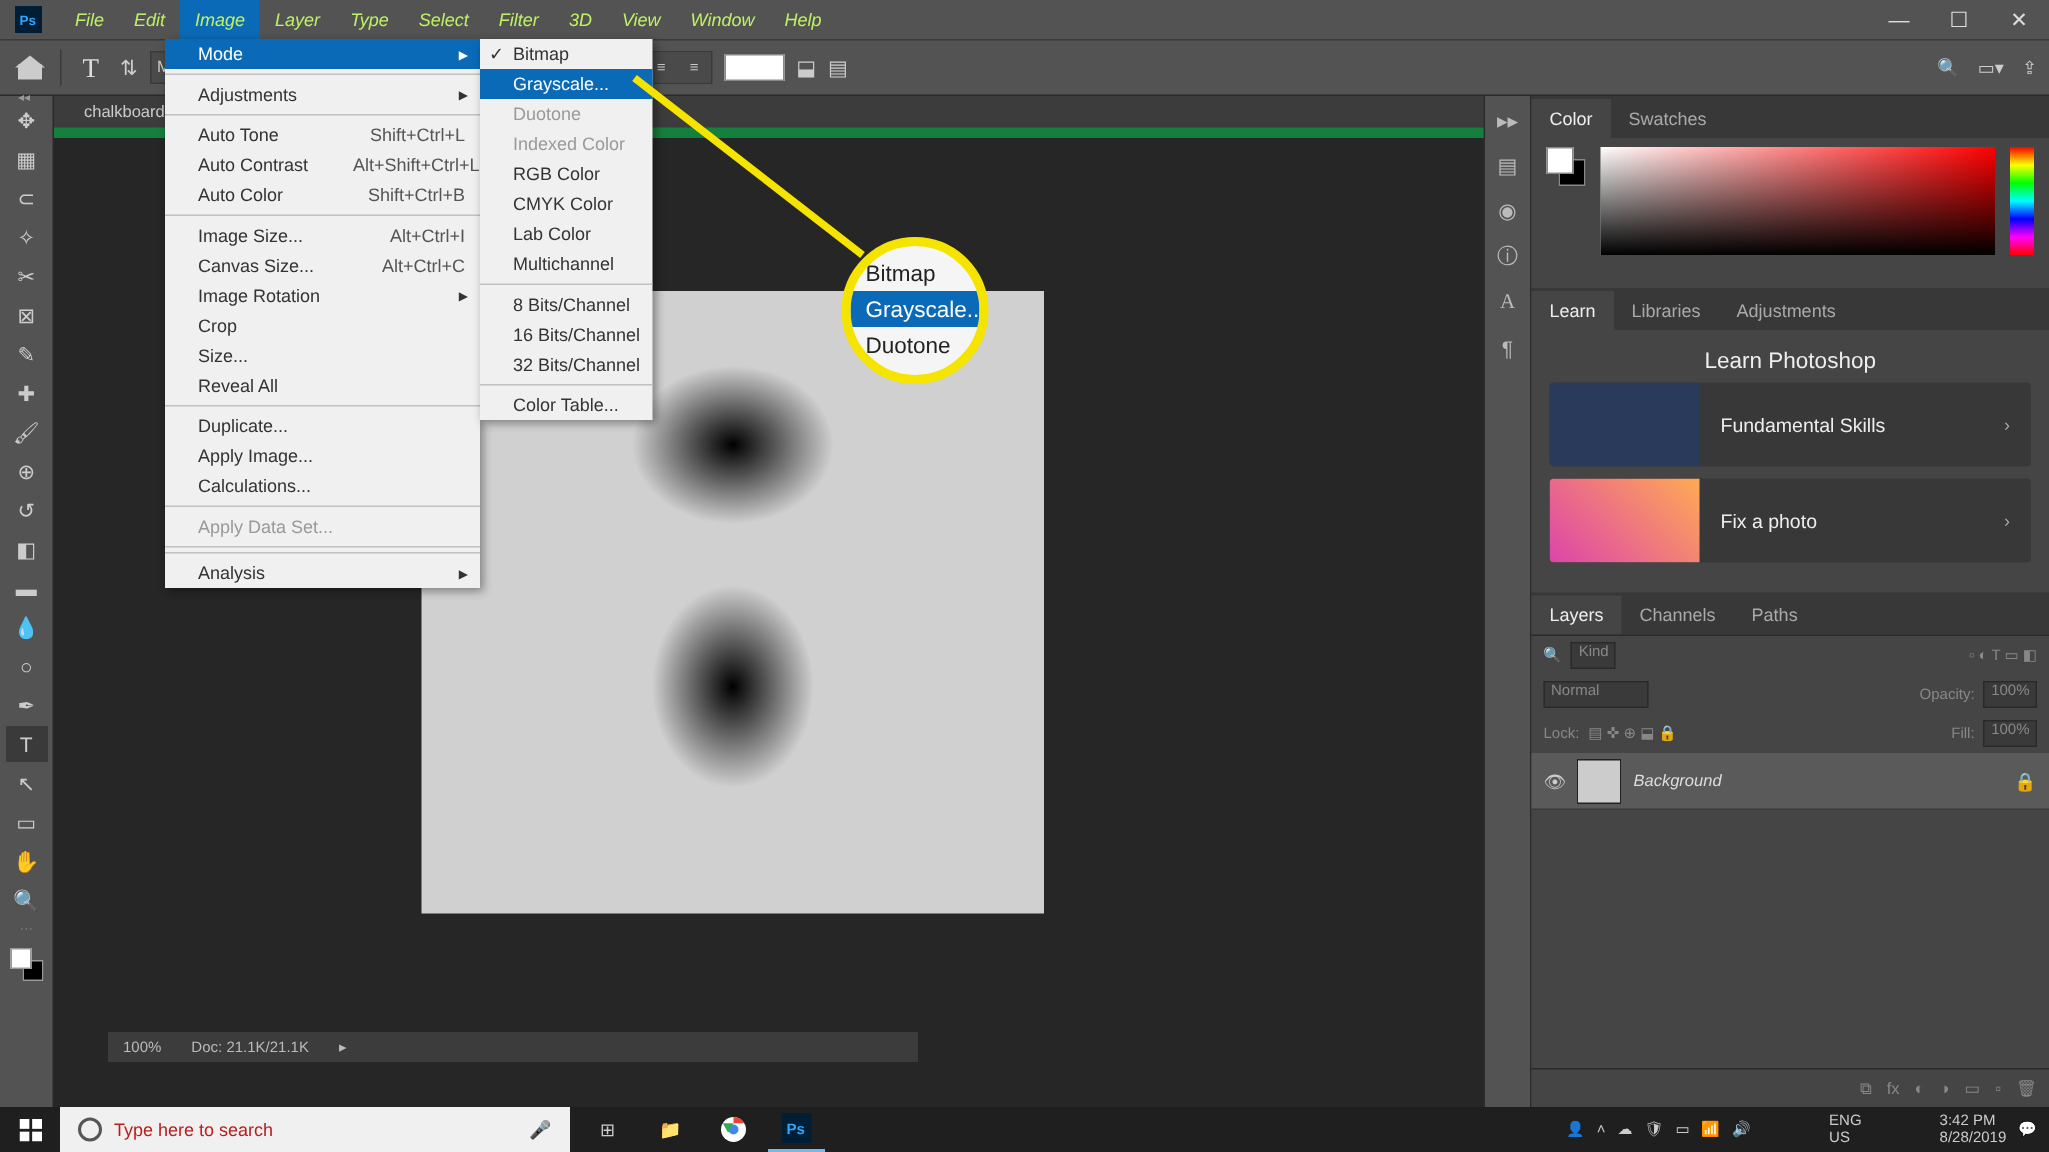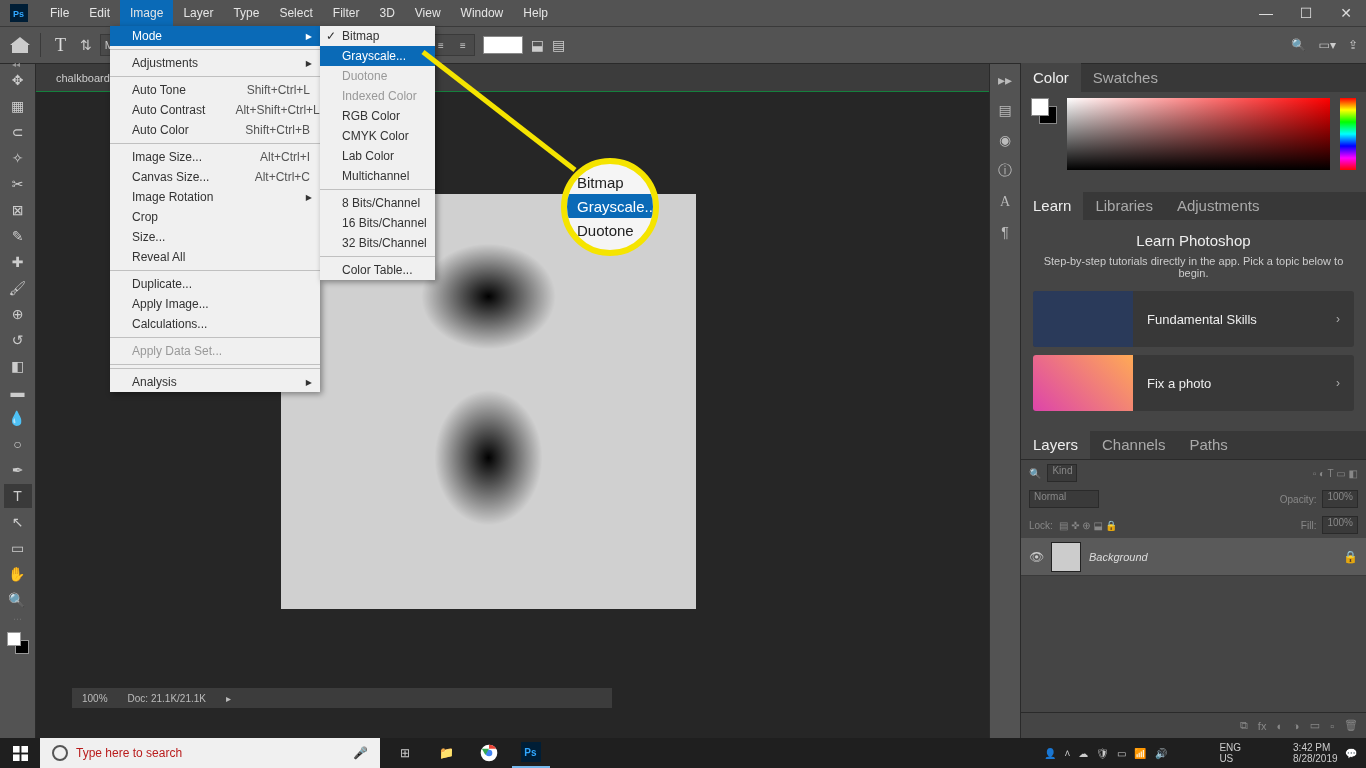--- a/index.html
+++ b/index.html
@@ -1,21 +1,21 @@
 <!DOCTYPE html>
 <html><head>
 <meta charset="utf-8">
 <style>
 * { box-sizing: border-box; margin: 0; padding: 0; }
 body { width: 1366px; height: 768px; background: #323232; font-family: 'Segoe UI', Arial, sans-serif; font-size: 12px; color: #ccc; overflow: hidden; position: relative; }
 
 
 .menubar { height: 26px; background: #535353; display: flex; align-items: center; padding-left: 10px; }
 .menubar .logo { width: 18px; height: 18px; margin-right: 12px; display: flex; align-items: center; justify-content: center; }
-.menubar .mi { padding: 0 10px; height: 26px; line-height: 26px; color: #e5e5e5; cursor: default; }
+.menubar .mi { padding: 0 10px; height: 26px; line-height: 26px; color: #bef264; cursor: default; font-style: italic; }
 .menubar .mi.active { background: #0a6ab7; }
 .menubar .winbtns { margin-left: auto; display: flex; }
 .menubar .winbtns span { width: 40px; height: 26px; display: flex; align-items: center; justify-content: center; font-size: 14px; color: #ddd; }
 
 
 .optionsbar { height: 38px; background: #535353; border-top: 1px solid #3a3a3a; border-bottom: 1px solid #2a2a2a; display: flex; align-items: center; padding: 0 8px; gap: 8px; }
 .optionsbar .home { width: 24px; height: 24px; position: relative; }
 .optionsbar .home::before { content: ""; position: absolute; left: 4px; top: 10px; width: 16px; height: 10px; background: #ccc; }
 .optionsbar .home::after { content: ""; position: absolute; left: 2px; top: 4px; border-left: 10px solid transparent; border-right: 10px solid transparent; border-bottom: 8px solid #ccc; }
 .optionsbar .T { font-family: Georgia, serif; font-size: 18px; color: #ddd; padding: 0 6px; }
@@ -30,21 +30,21 @@
 
 .workarea { position: absolute; left: 0; top: 64px; right: 0; bottom: 30px; display: flex; }
 .ltools { width: 36px; background: #535353; border-right: 1px solid #2a2a2a; display: flex; flex-direction: column; align-items: center; padding-top: 4px; gap: 2px; position: relative; }
 .ltools .tool { width: 28px; height: 24px; display: flex; align-items: center; justify-content: center; color: #ccc; font-size: 14px; }
 .ltools .tool.sel { background: #3a3a3a; }
 .ltools .swatches { width: 22px; height: 22px; position: relative; margin-top: 6px; }
 .ltools .swatches .fg { position: absolute; width: 14px; height: 14px; background: #fff; border: 1px solid #999; left: 0; top: 0; z-index: 2; }
 .ltools .swatches .bg { position: absolute; width: 14px; height: 14px; background: #000; border: 1px solid #999; right: 0; bottom: 0; }
 
 .canvaszone { flex: 1; position: relative; background: #262626; }
-.doctabs { height: 28px; background: #3c3c3c; display: flex; align-items: center; padding-left: 10px; border-bottom: 1px solid #15803d; }
+.doctabs { height: 28px; background: #3c3c3c; display: flex; align-items: center; padding-left: 10px; border-bottom: 7px solid #15803d; }
 .doctab { height: 28px; padding: 0 10px; display: flex; align-items: center; gap: 8px; color: #ccc; font-size: 11px; }
 .doctab.active { background: #262626; color: #fff; }
 .doctab .x { color: #aaa; cursor: pointer; }
 .collapse { position: absolute; top: -4px; font-size: 8px; color: #999; }
 
 .canvas { position: absolute; left: 245px; top: 130px; width: 415px; height: 415px; background: #d0d0d0; }
 .portrait { position: absolute; inset: 20px; background:
   radial-gradient(ellipse 120px 150px at 50% 65%, #000 0%, transparent 45%),
   radial-gradient(ellipse 140px 110px at 50% 22%, #000 0%, transparent 48%);
   filter: contrast(300%);
@@ -69,21 +69,21 @@
 .callout .ring .r { height: 24px; padding-left: 10px; font-size: 15px; display: flex; align-items: center; color: #222; }
 .callout .ring .r.hl { background: #0a6ab7; color: #fff; }
 .callout svg { position: absolute; }
 
 
 .rcol { width: 31px; background: #535353; border-left: 1px solid #2a2a2a; display: flex; flex-direction: column; align-items: center; padding-top: 8px; gap: 14px; }
 .rcol span { color: #bbb; font-size: 14px; }
 
 .panels { width: 346px; background: #454545; border-left: 1px solid #2a2a2a; display: flex; flex-direction: column; }
 .ptabs { height: 28px; display: flex; align-items: flex-end; background: #383838; }
-.ptabs span { padding: 6px 12px; font-size: 15px; color: #aaa; }
+.ptabs span { padding: 6px 12px; font-size: 12px; color: #aaa; }
 .ptabs span.active { background: #454545; color: #eee; }
 
 .colorpanel { height: 100px; background: #454545; padding: 6px 10px; display: flex; gap: 10px; }
 .colorpanel .sw { width: 26px; height: 26px; position: relative; }
 .colorpanel .sw .fg { position: absolute; width: 18px; height: 18px; background: #fff; border: 1px solid #888; z-index: 2; }
 .colorpanel .sw .bg { position: absolute; width: 18px; height: 18px; background: #000; border: 1px solid #888; right: 0; bottom: 0; }
 .colorpanel .grad { flex: 1; height: 72px; background: linear-gradient(to bottom, rgba(255,255,255,0) 0%, #000 100%), linear-gradient(to right, #fff, #f00); }
 .colorpanel .hue { width: 16px; height: 72px; background: linear-gradient(to bottom, #f00, #ff0, #0f0, #0ff, #00f, #f0f, #f00); }
 
 .learn { padding: 12px; background: #454545; }
@@ -349,21 +349,20 @@
       <div class="hue"></div>
     </div>
 
     <div class="ptabs">
       <span class="active">Learn</span>
       <span>Libraries</span>
       <span>Adjustments</span>
     </div>
     <div class="learn">
       <h3>Learn Photoshop</h3>
-      <p>Step-by-step tutorials directly in the app. Pick a topic below to begin.</p>
       <div class="card">
         <div class="thumb"></div>
         <div class="lbl">Fundamental Skills</div>
         <div class="chev">›</div>
       </div>
       <div class="card">
         <div class="thumb t2"></div>
         <div class="lbl">Fix a photo</div>
         <div class="chev">›</div>
       </div>

